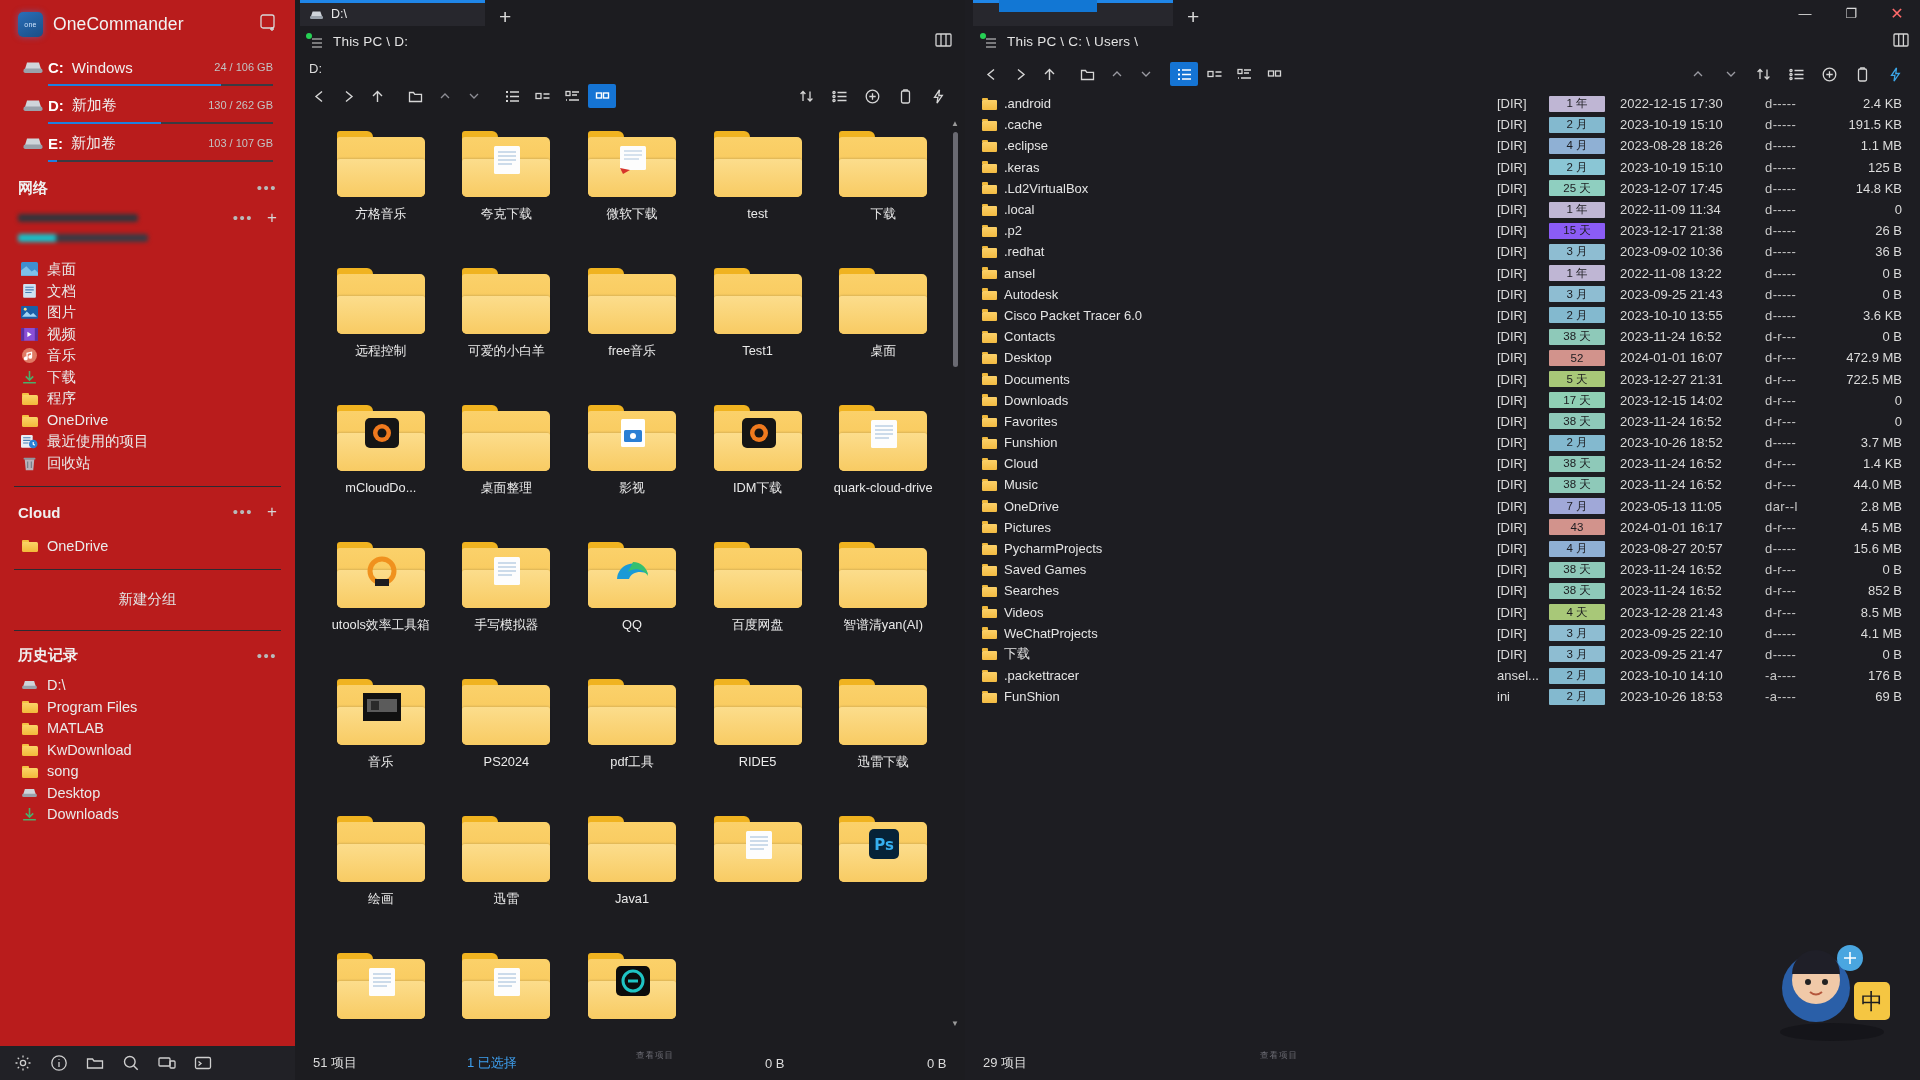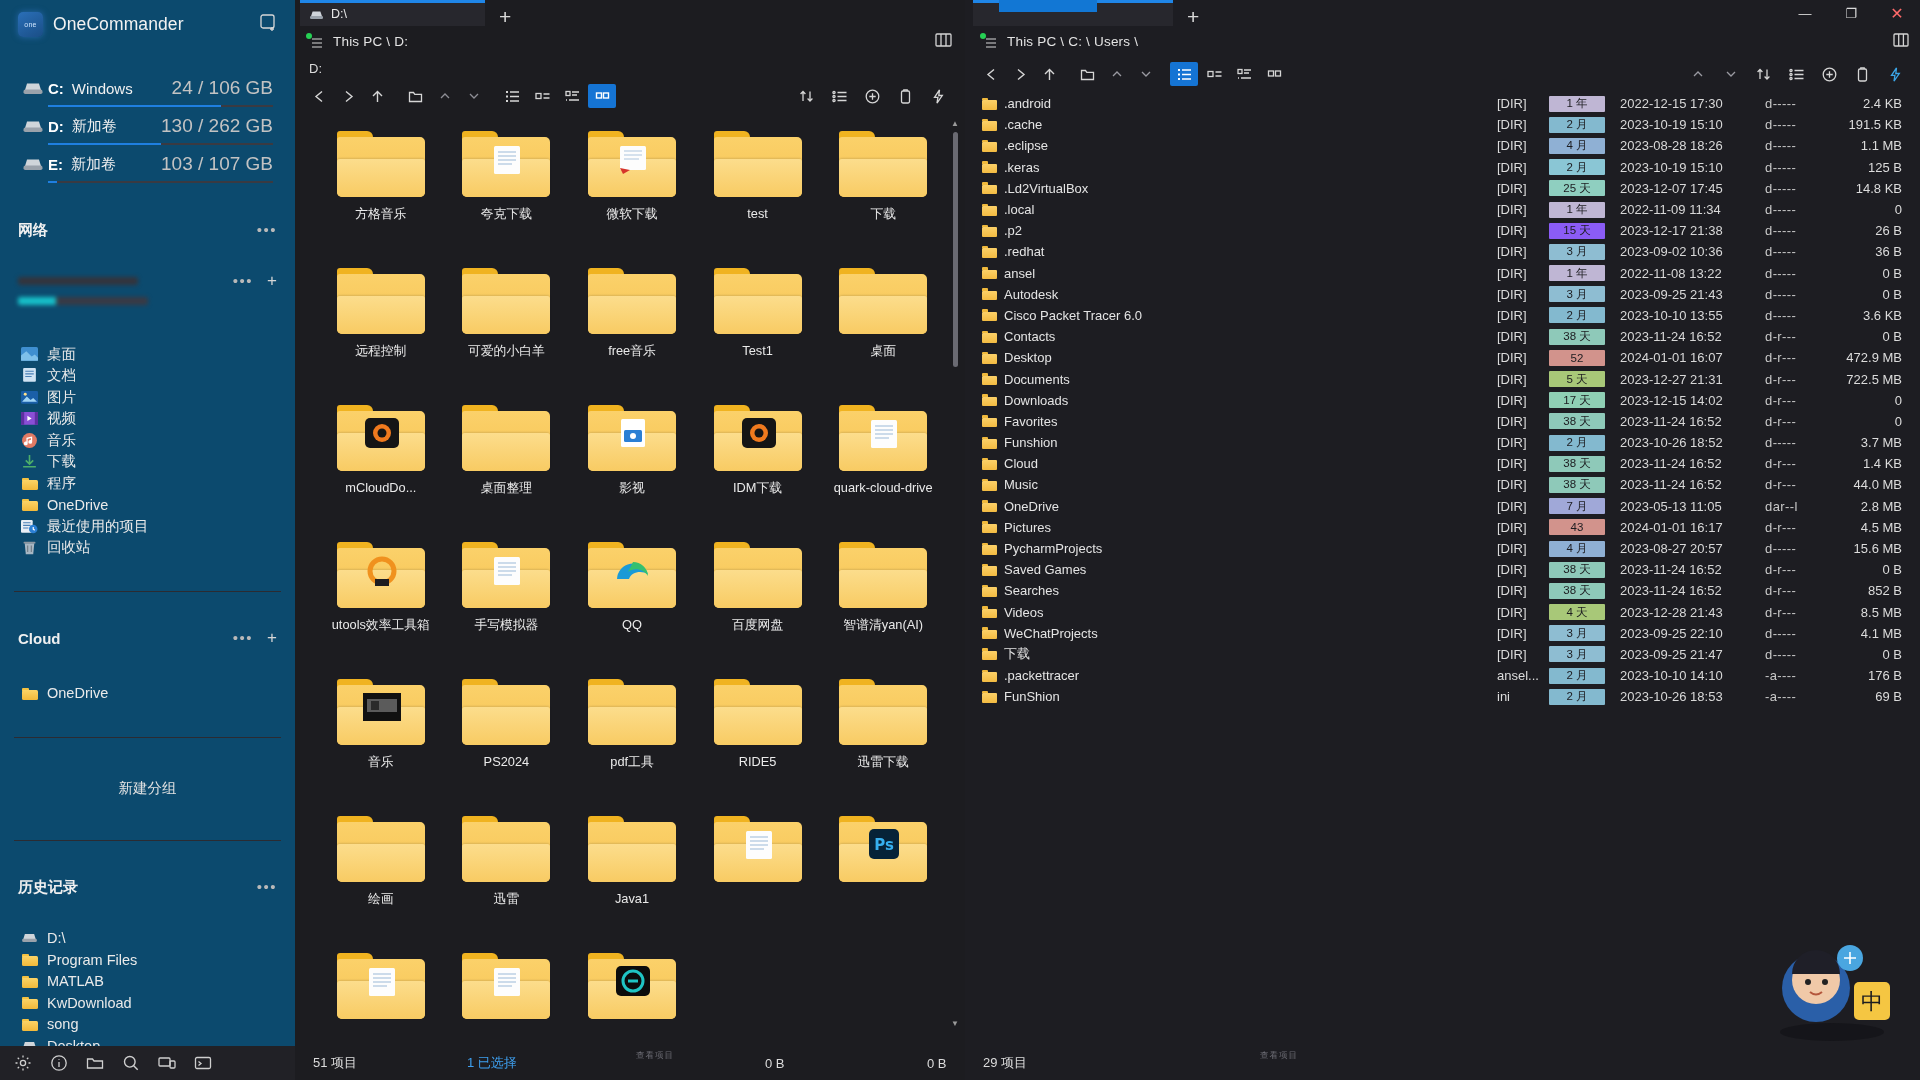--- a/index.html
+++ b/index.html
@@ -6,40 +6,40 @@
   html,body { width:1920px; height:1080px; overflow:hidden; }
   body {
     background:#1b1b1f;
     font-family:"Liberation Sans","DejaVu Sans",sans-serif;
     color:#e6e6e6;
     -webkit-font-smoothing:antialiased;
   }
   .app { position:relative; width:1920px; height:1080px; display:flex; }
 
   
-  .sidebar { width:295px; height:1080px; background:#0c4a6e; position:relative;
-             display:flex; flex-direction:column; flex:0 0 295px;justify-content:space-between; }
+  .sidebar { width:295px; height:1080px; background:#b91c1c; position:relative;
+             display:flex; flex-direction:column; flex:0 0 295px; }
   .sb-head { display:flex; align-items:center; gap:10px; padding:12px 0 10px 18px; }
   .one-logo { width:25px; height:25px; border-radius:5px;
      background:linear-gradient(150deg,#2a6fb8,#1a4e86); position:relative;
      box-shadow:0 0 6px rgba(60,130,220,.55); flex:0 0 auto; }
   .one-logo::after { content:"one"; position:absolute; inset:0; display:flex;
      align-items:center; justify-content:center; font-size:7px; color:#cfe6ff; letter-spacing:.3px;}
   .app-title { font-size:17.5px; color:#f2f2f2; letter-spacing:.1px; }
   .sb-win-btn { position:absolute; right:16px; top:13px; width:20px; height:18px; }
   .sb-win-btn svg { width:20px; height:18px; }
 
   .drives { padding:4px 0 6px 0; }
   .drive { position:relative; padding:2px 22px 2px 22px; height:38px; }
   .drive-row { display:flex; align-items:center; height:28px; }
   .dicon { width:26px; flex:0 0 26px; display:flex; align-items:center; }
   .dicon svg { width:22px; height:15px; }
   .dletter { font-size:15px; font-weight:bold; color:#fff; margin-right:8px; }
   .dname { font-size:15px; color:#f0f0f0; }
-  .dsize { margin-left:auto; font-size:19px; color:#c3c3c3; white-space:nowrap; }
+  .dsize { margin-left:auto; font-size:11px; color:#c3c3c3; white-space:nowrap; }
   .dbar { position:absolute; left:48px; right:22px; bottom:3px; height:2.5px; background:#3a3a42; }
   .dbar i { display:block; height:100%; background:#1f7fe0; }
 
   .sb-sect-title { font-size:15px; font-weight:bold; color:#f0f0f0; }
   .sb-sect-head { display:flex; align-items:center; padding:0 18px; height:34px; }
   .dots { margin-left:auto; color:#b9b9b9; font-size:15px; letter-spacing:1.5px; line-height:8px; }
   .plus { margin-left:14px; color:#d6d6d6; font-size:17px; line-height:14px; }
 
   .blurred { padding:6px 18px 2px 18px; }
   .blur-line { height:8px; border-radius:2px; background:#34343c; filter:blur(2.2px); margin-bottom:9px; }

